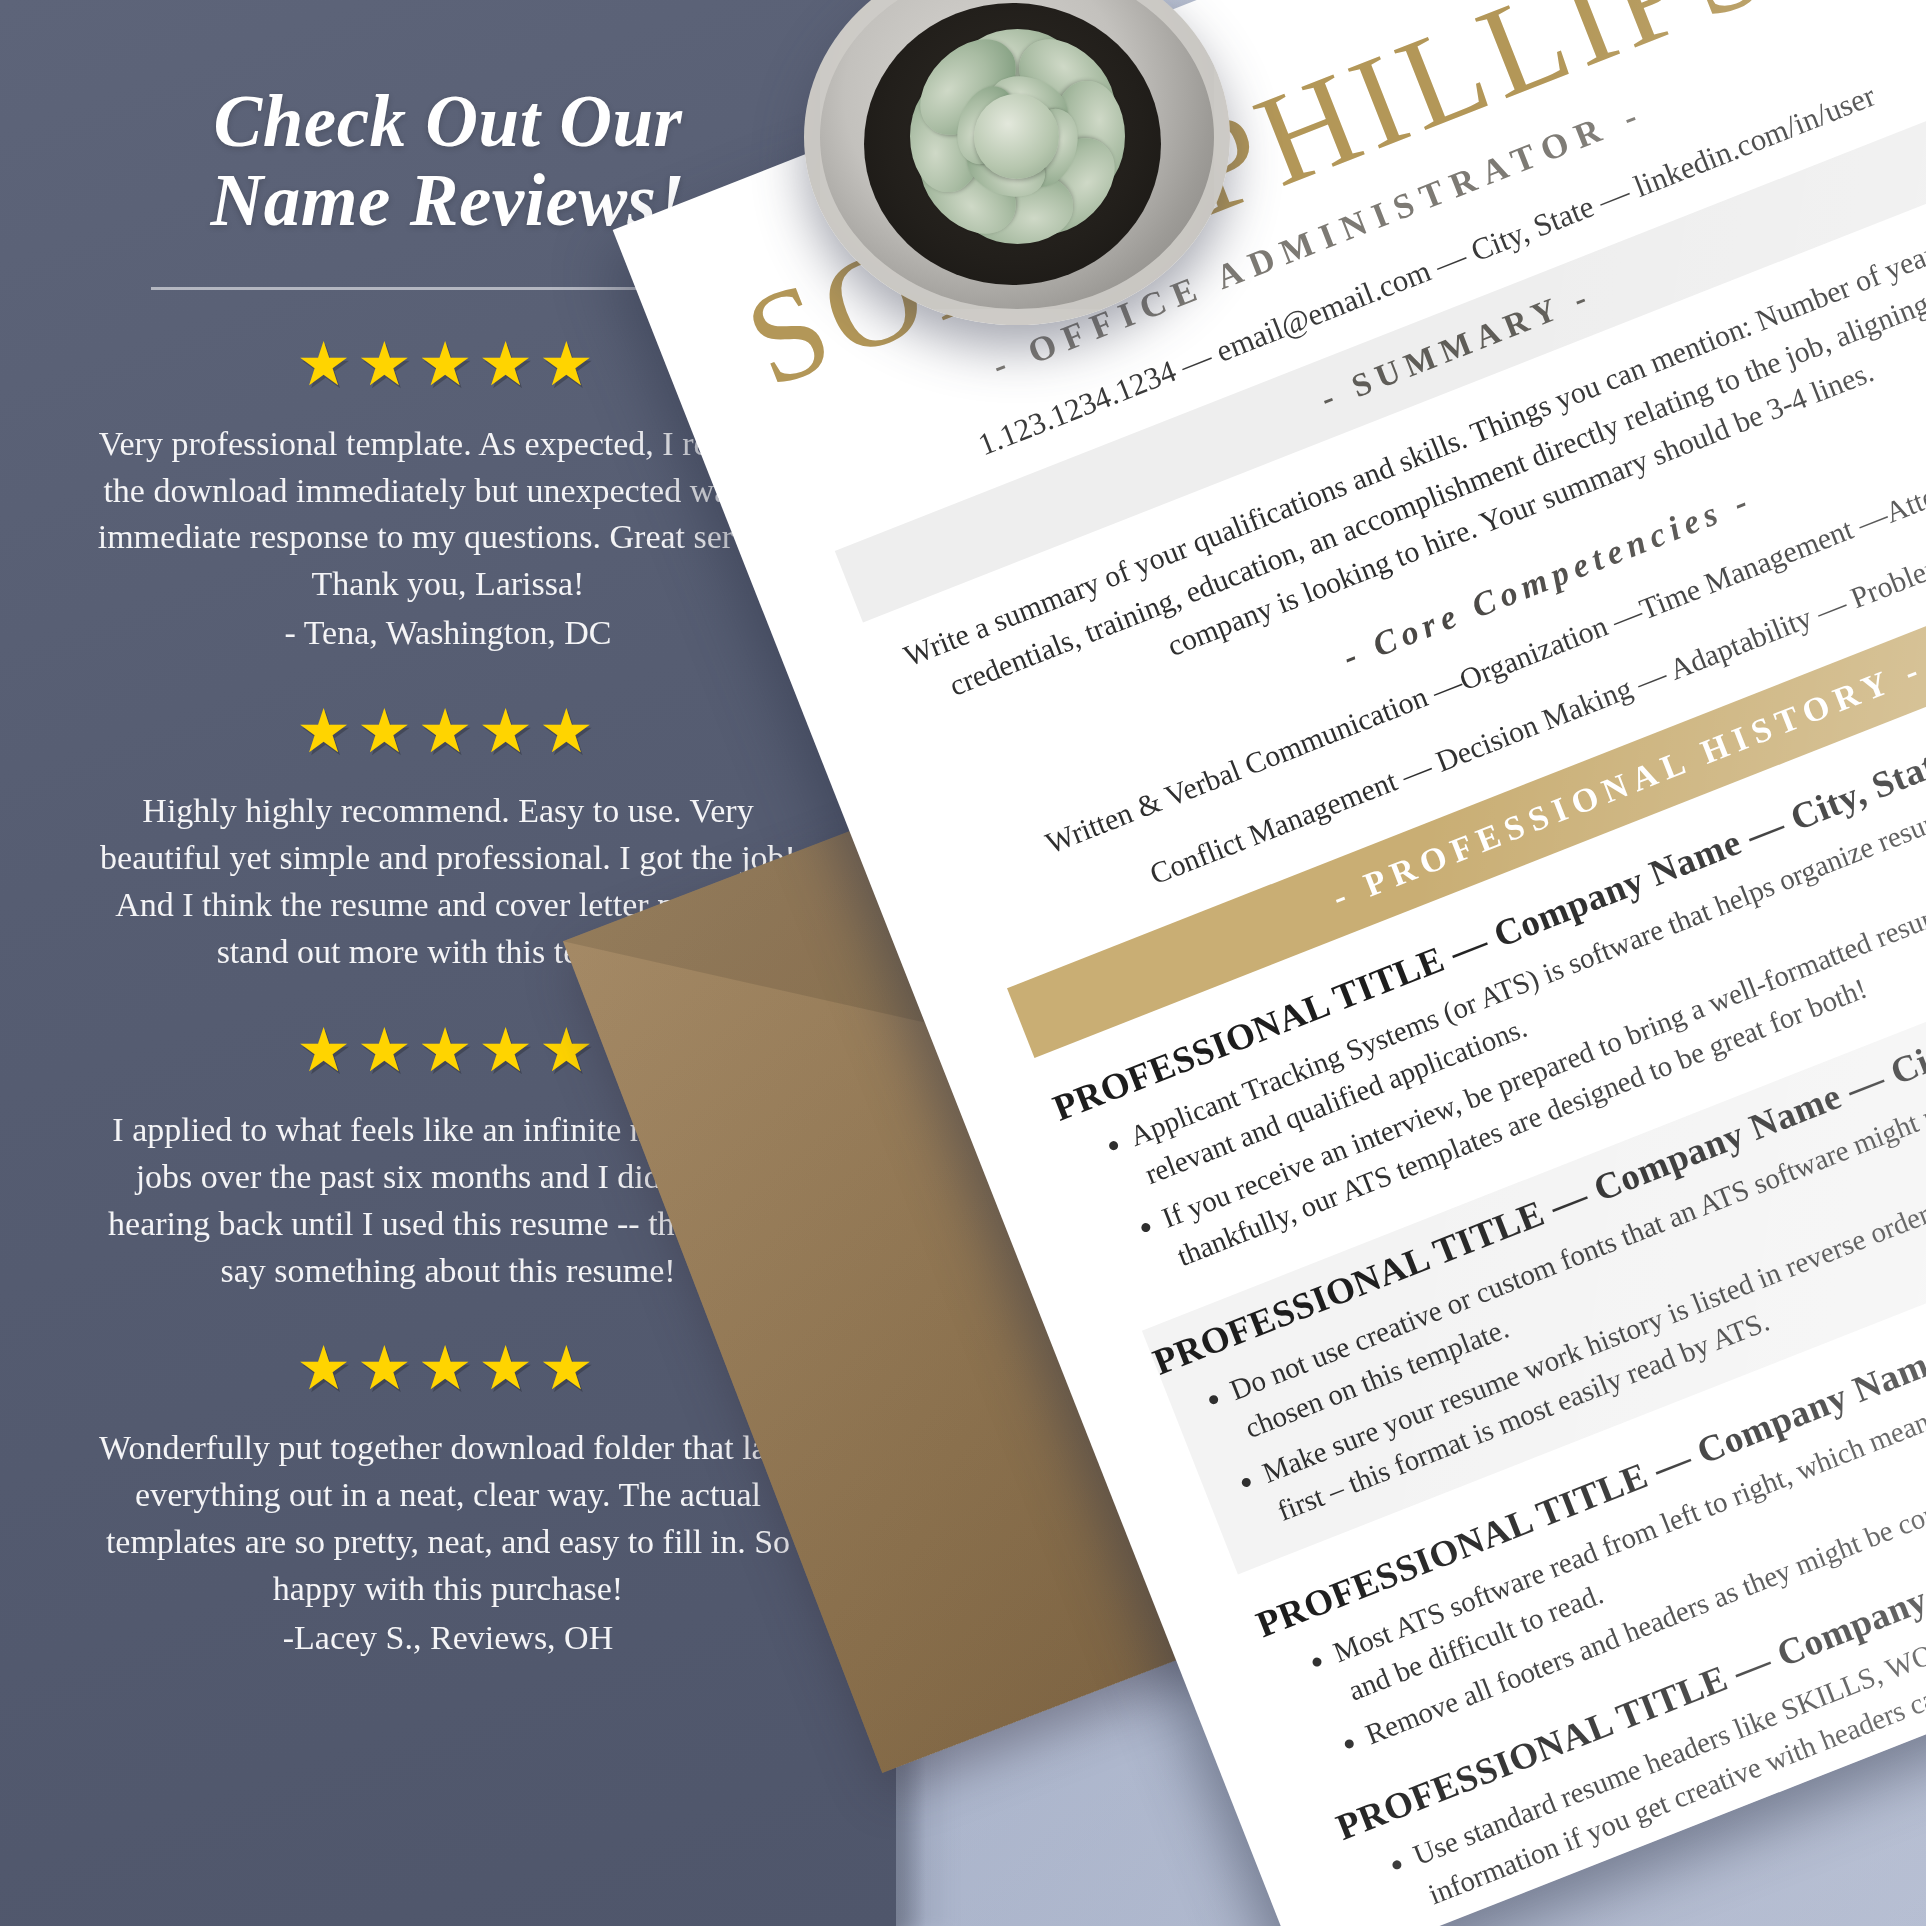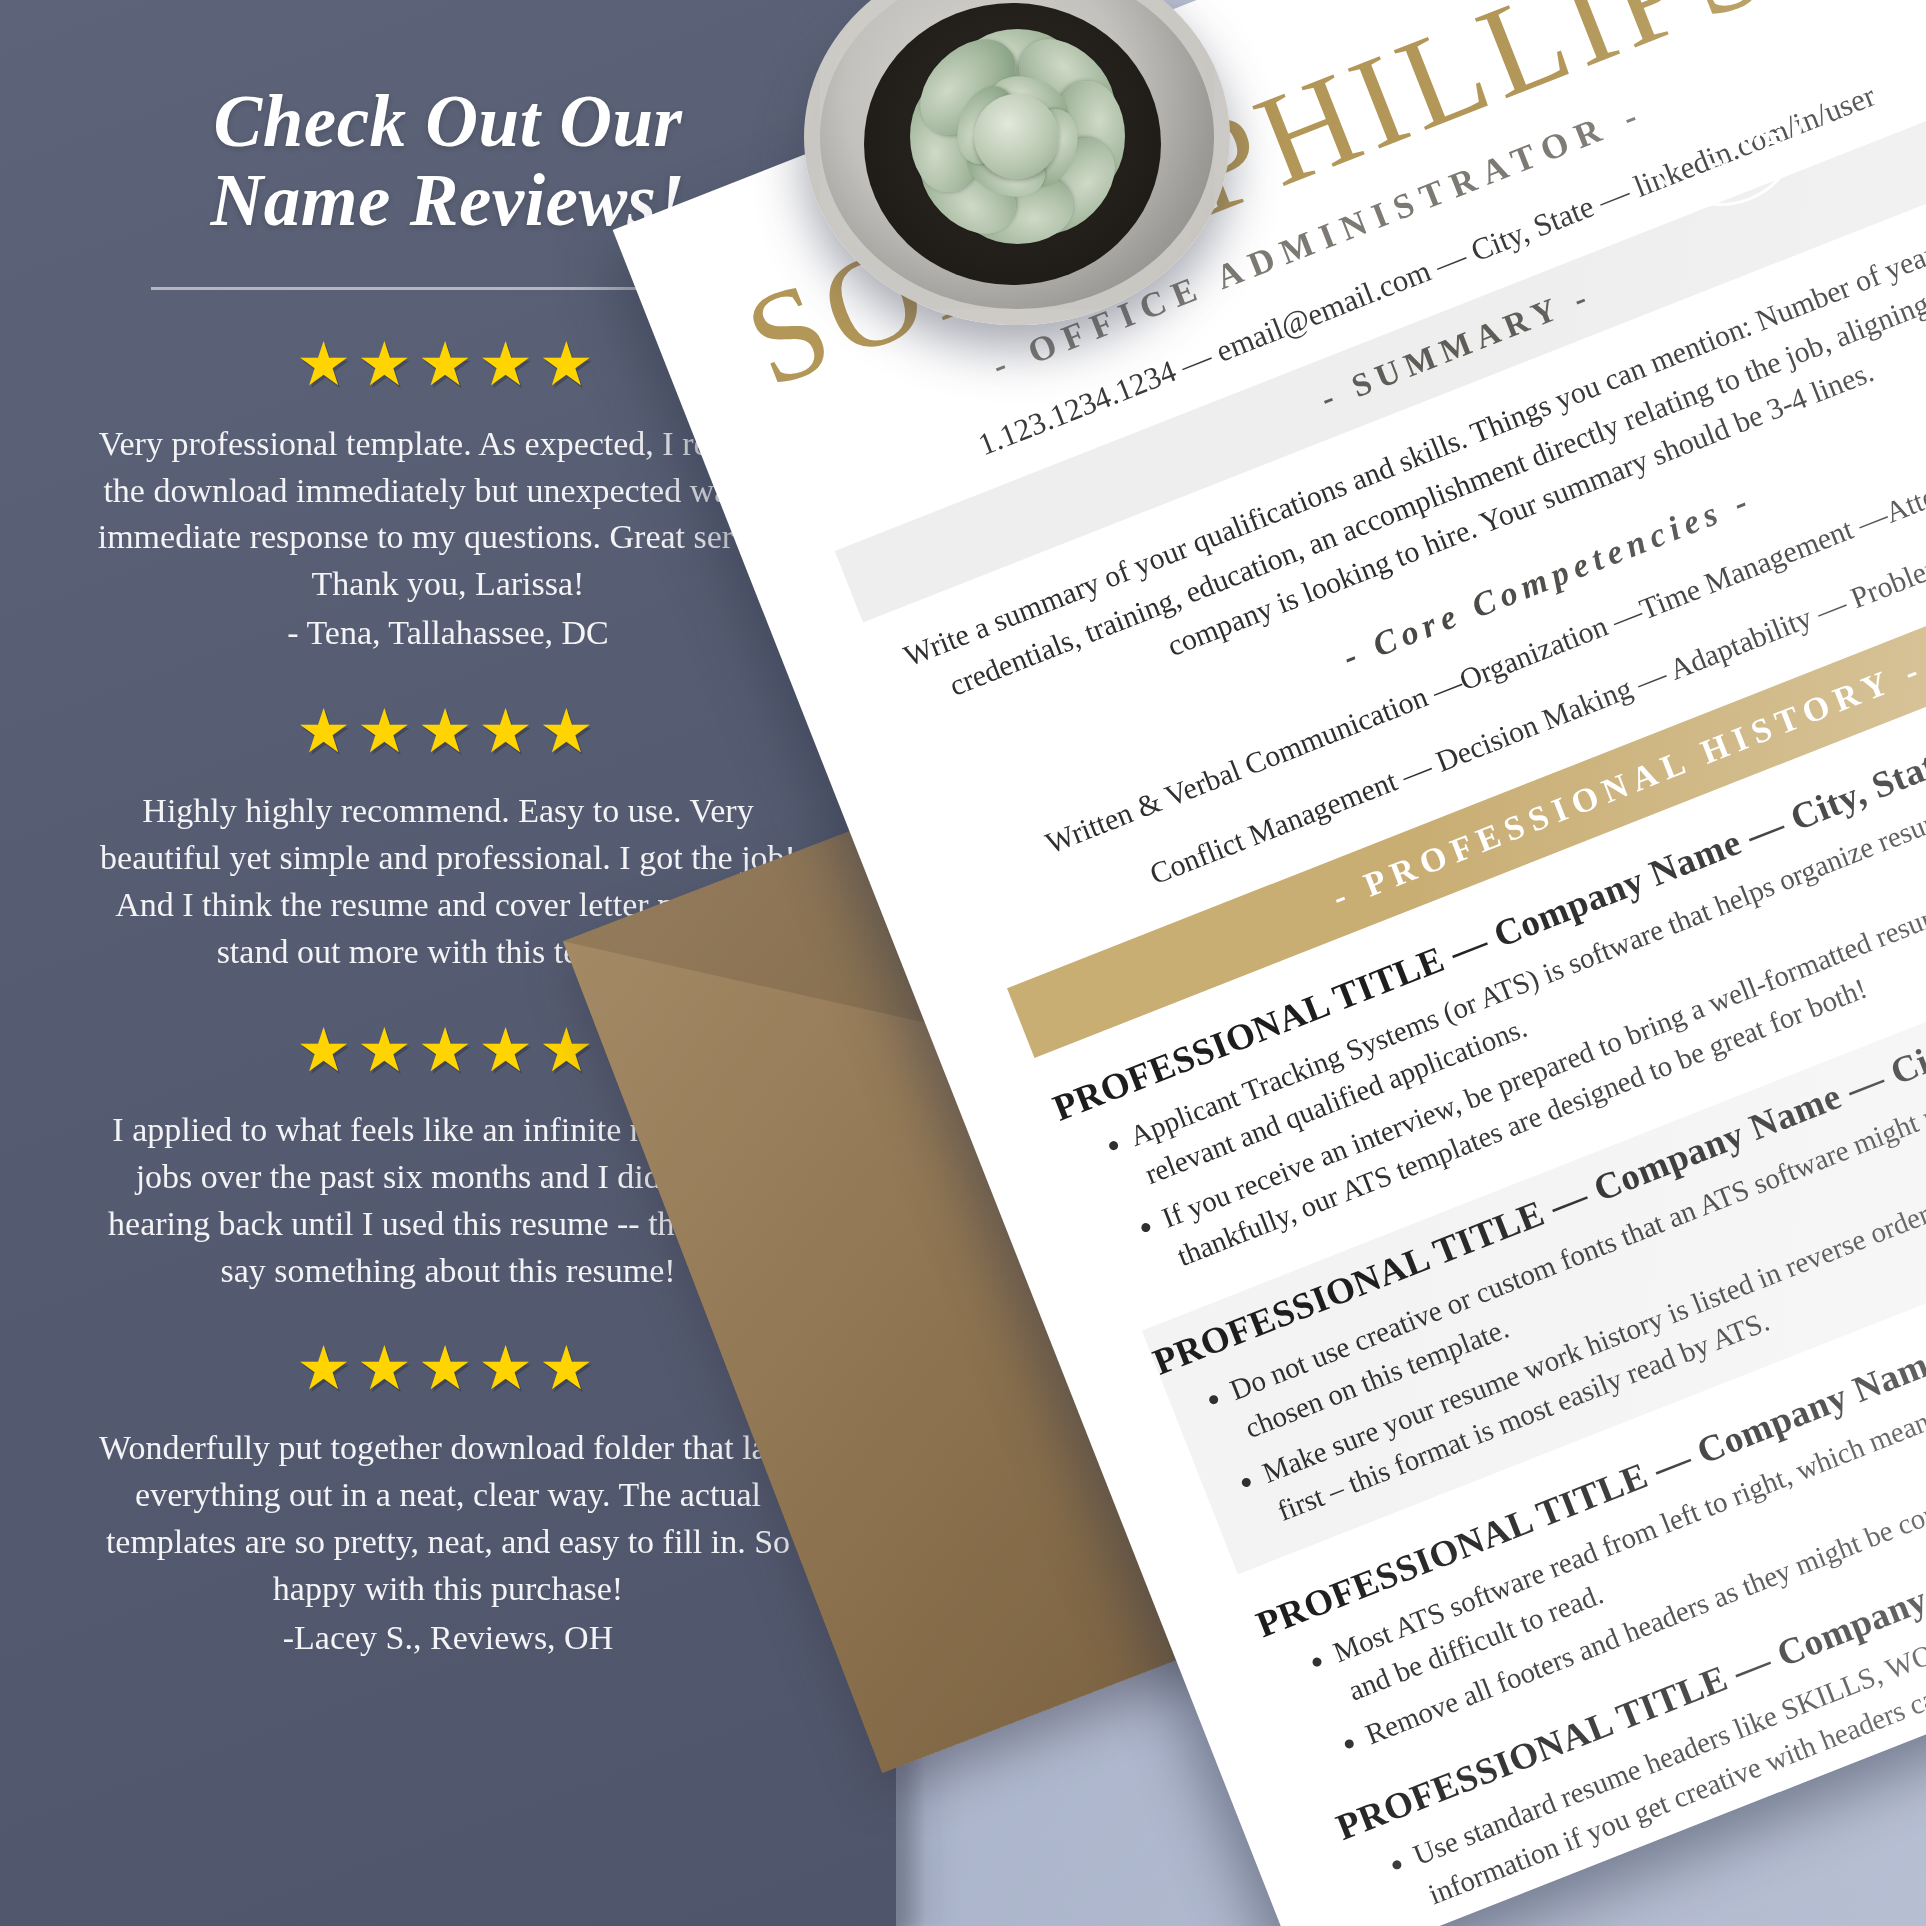--- a/index.html
+++ b/index.html
@@ -261,21 +261,21 @@
     <div class="panel-inner">
       <div class="headline">
         <span>Check Out Our</span>
         <span class="l2">Name Reviews!</span>
       </div>
       <div class="rule"></div>
 
       <div class="review">
         <div class="stars">★★★★★</div>
         <div class="review-text">Very professional template. As expected, I received the download immediately but unexpected was the immediate response to my questions. Great service. Thank you, Larissa!</div>
-        <div class="review-author">- Tena, Tallahassee, DC</div>
+        <div class="review-author">- Tena, Washington, DC</div>
       </div>
 
       <div class="review r2">
         <div class="stars">★★★★★</div>
         <div class="review-text">Highly highly recommend. Easy to use. Very beautiful yet simple and professional. I got the job! And I think the resume and cover letter made me stand out more with this template.</div>
       </div>
 
       <div class="review">
         <div class="stars">★★★★★</div>
         <div class="review-text">I applied to what feels like an infinite numbers of jobs over the past six months and I didn't start hearing back until I used this resume -- that has to say something about this resume!</div>
@@ -301,21 +301,15 @@
       <div class="leaf" style="transform: rotate(270deg) translate(0,-71px);"></div>
       <div class="leaf" style="transform: rotate(315deg) translate(0,-71px);"></div>
       <div class="leaf" style="transform: rotate(20deg) translate(0,-34px) scale(0.72);"></div>
       <div class="leaf" style="transform: rotate(110deg) translate(0,-34px) scale(0.72);"></div>
       <div class="leaf" style="transform: rotate(200deg) translate(0,-34px) scale(0.72);"></div>
       <div class="leaf" style="transform: rotate(290deg) translate(0,-34px) scale(0.72);"></div>
       <div class="leaf center"></div>
     </div>
   </div>
 
-  <div class="logo">
-    <div class="l1">THE</div>
-    <div class="l2">ART OF</div>
-    <div class="l3">RESUME</div>
-    <div class="lotus">✿</div>
-  </div>
 
 </div>
 
 
 </body></html>

